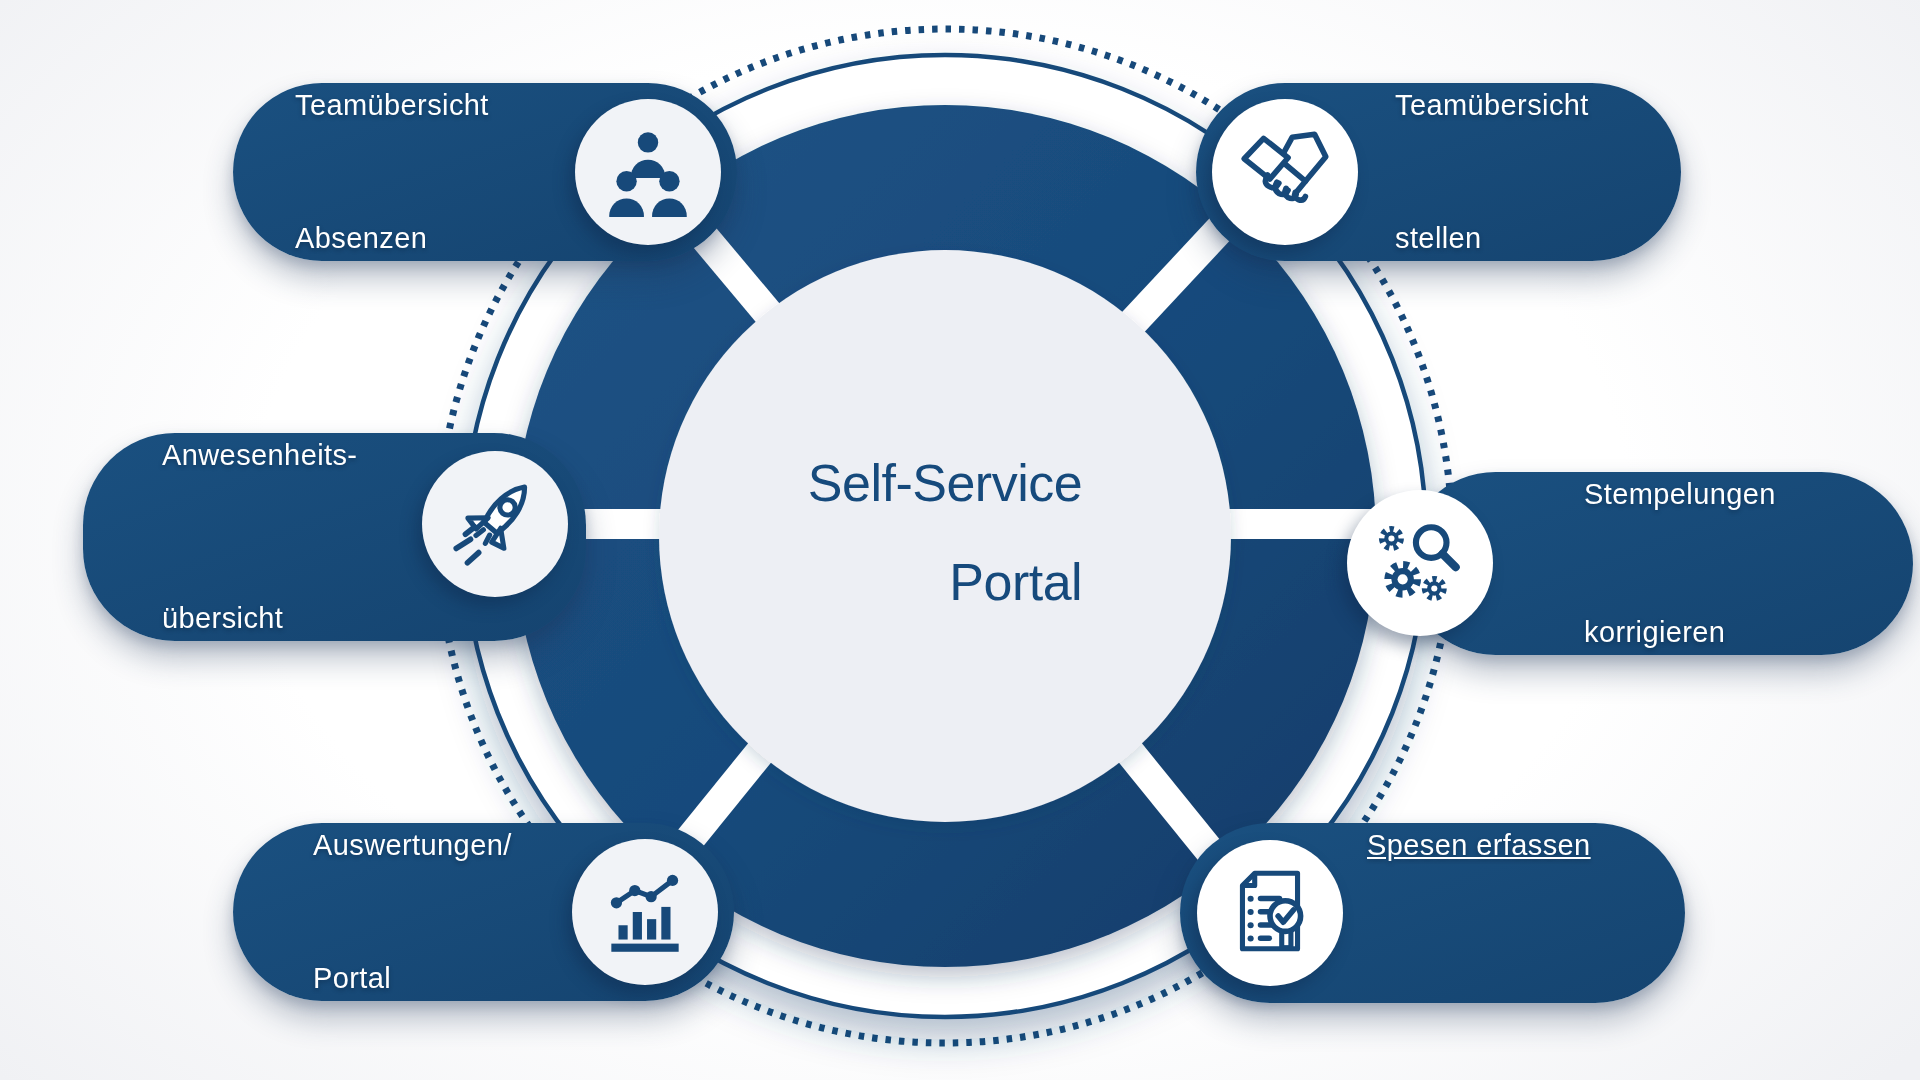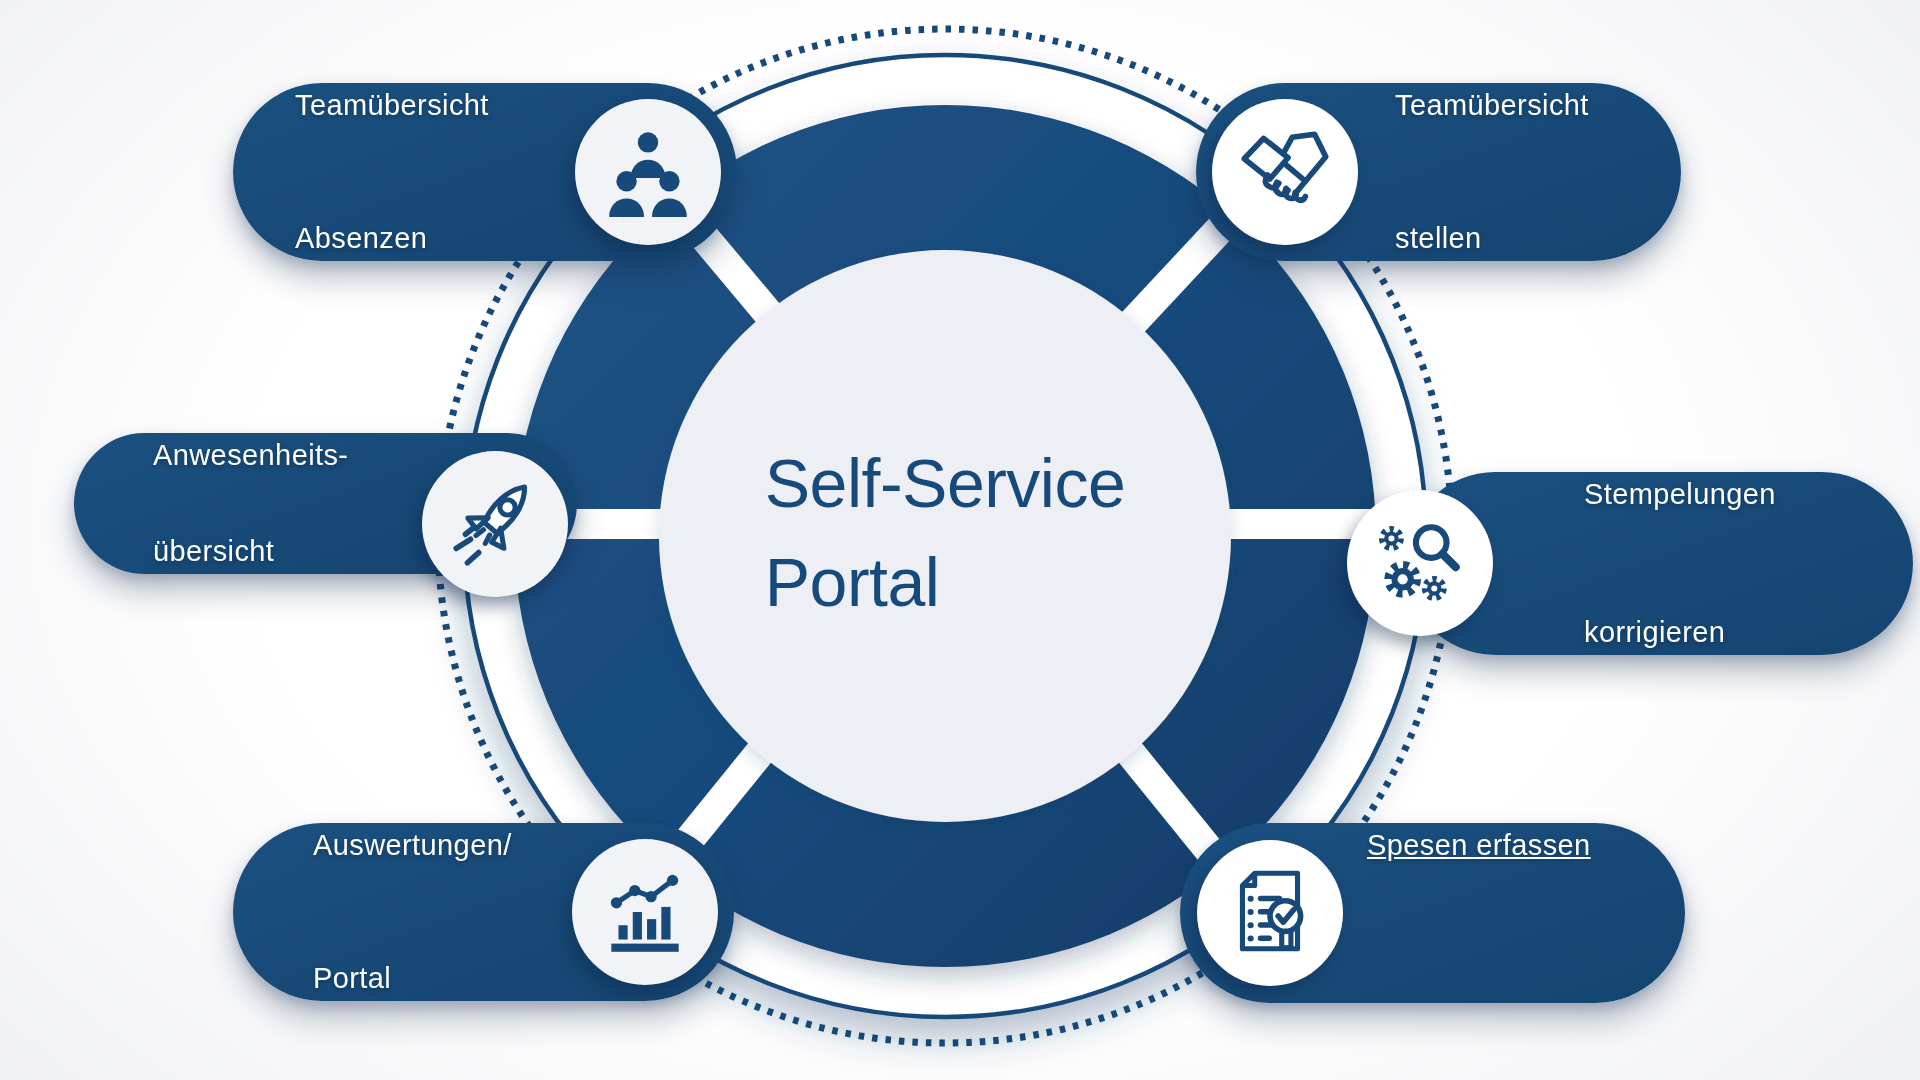--- a/index.html
+++ b/index.html
@@ -24,21 +24,21 @@
     z-index: 2;
     color: #ffffff;
   }
   .pill .label-line {
     font-size: 29px; line-height: 45px; letter-spacing: 0.4px;
     font-weight: 400; white-space: nowrap;
     text-shadow: 0 2px 4px rgba(8,24,48,0.40);
   }
   #pill-1 { left: 233px; top: 83px;  width: 504px; height: 178px; padding-left: 62px; }
   #pill-2 { left: 1196px; top: 83px; width: 485px; height: 178px; padding-left: 199px; }
-  #pill-3 { left: 74px;  top: 433px; width: 503px; height: 141px; padding-left: 79px; gap: 24px; }
+  #pill-3 { left: 83px;  top: 433px; width: 503px; height: 208px; padding-left: 79px; gap: 24px; }
   #pill-4 { left: 1404px; top: 472px; width: 509px; height: 183px; padding-left: 180px; }
   #pill-5 { left: 233px; top: 823px; width: 501px; height: 178px; padding-left: 80px; }
   #pill-6 { left: 1180px; top: 823px; width: 505px; height: 180px; padding-left: 187px; text-decoration: underline; }
 
   
   .icon-circle {
     position: absolute; width: 146px; height: 146px; border-radius: 50%;
     display: flex; align-items: center; justify-content: center;
     box-shadow: -6px 9px 16px rgba(14,36,70,0.38);
     z-index: 3;
@@ -50,23 +50,23 @@
   #icon-2 { left: 1212px; top: 99px;  }
   #icon-3 { left: 422px;  top: 451px; }
   #icon-4 { left: 1347px; top: 490px; }
   #icon-5 { left: 572px;  top: 839px; }
   #icon-6 { left: 1197px; top: 840px; }
 
   
   .hub-title {
     position: absolute; left: 945px; top: 533px;
     transform: translate(-50%, -50%);
-    z-index: 2; text-align: left;
+    z-index: 2; text-align: right;
     color: #164a7c; font-weight: 300;
-    font-size: 68px; line-height: 99px; letter-spacing: -0.5px;
+    font-size: 52px; line-height: 99px; letter-spacing: -0.5px;
     white-space: nowrap;
   }
 </style>
 </head>
 <body>
 
 <div class="stage">
 
   <svg class="wheel" width="1920" height="1080" viewBox="0 0 1920 1080">
     <defs>

